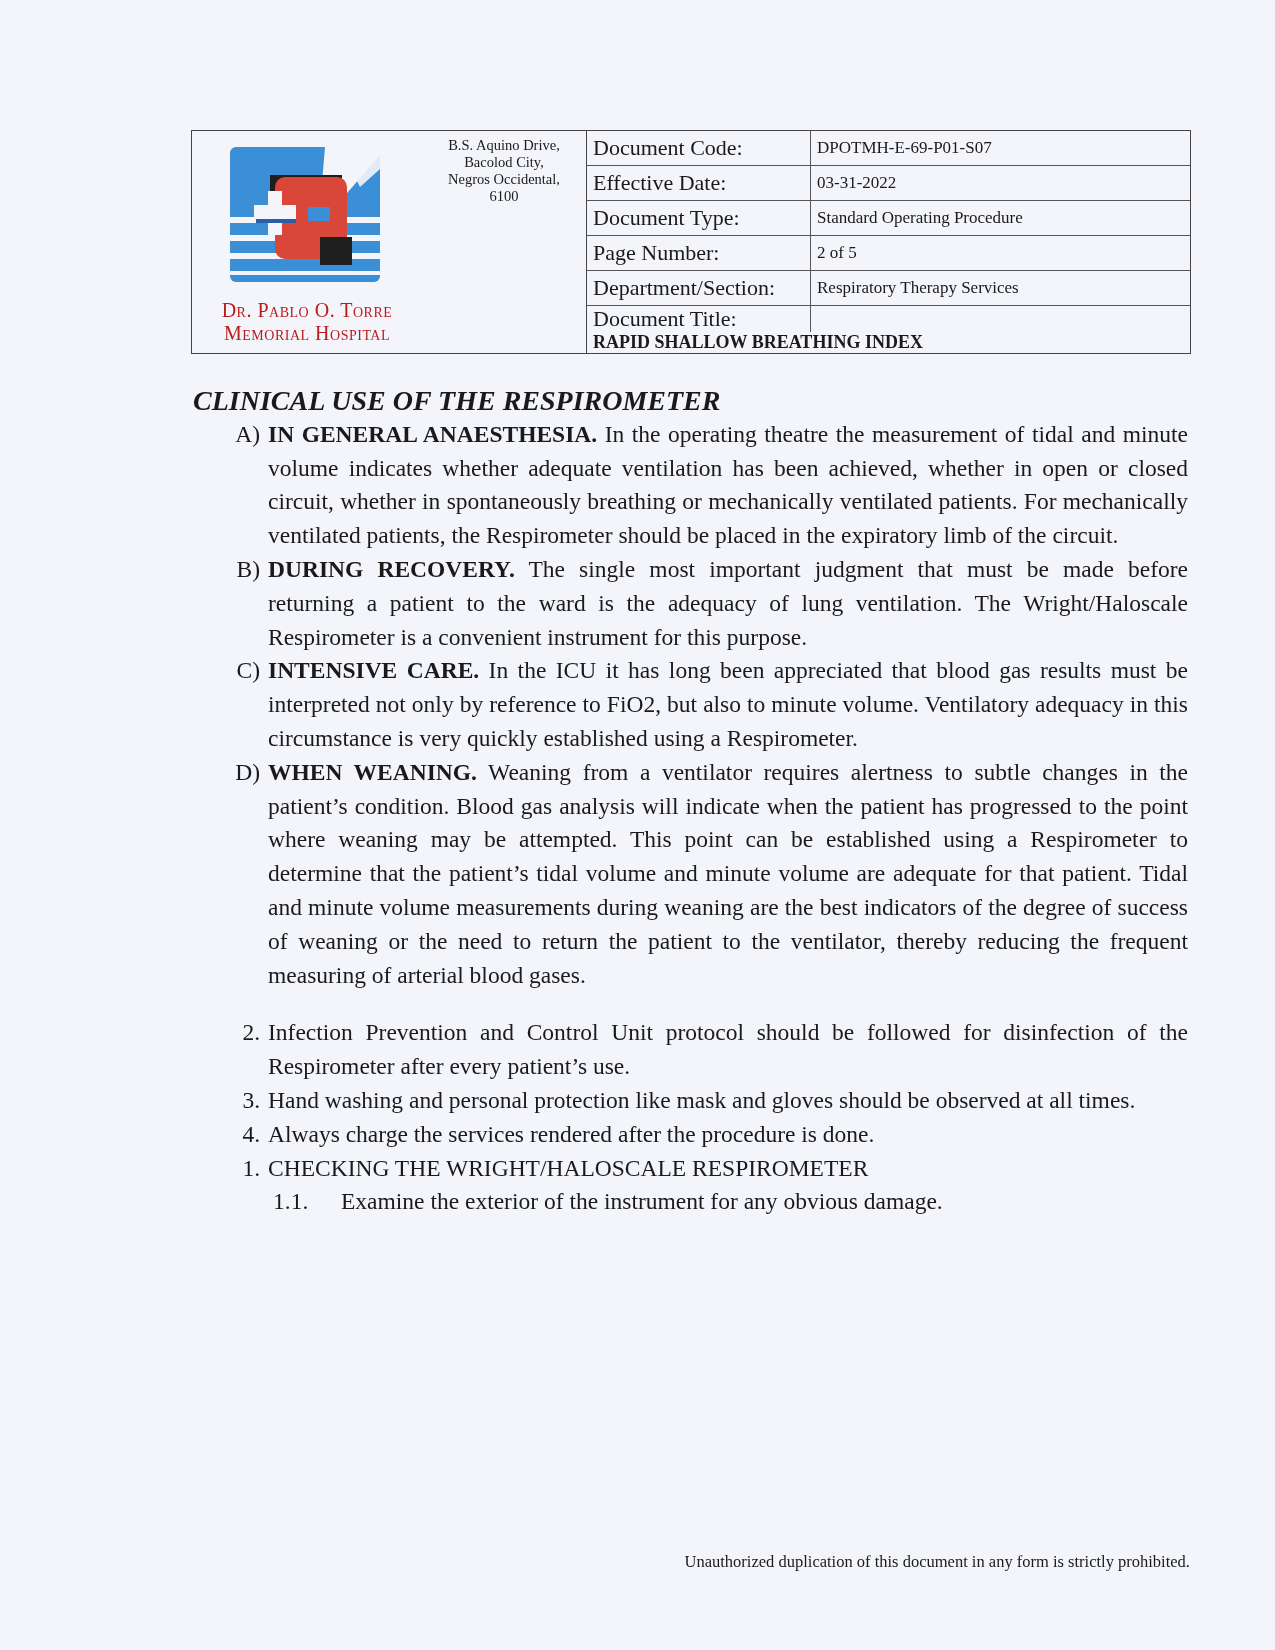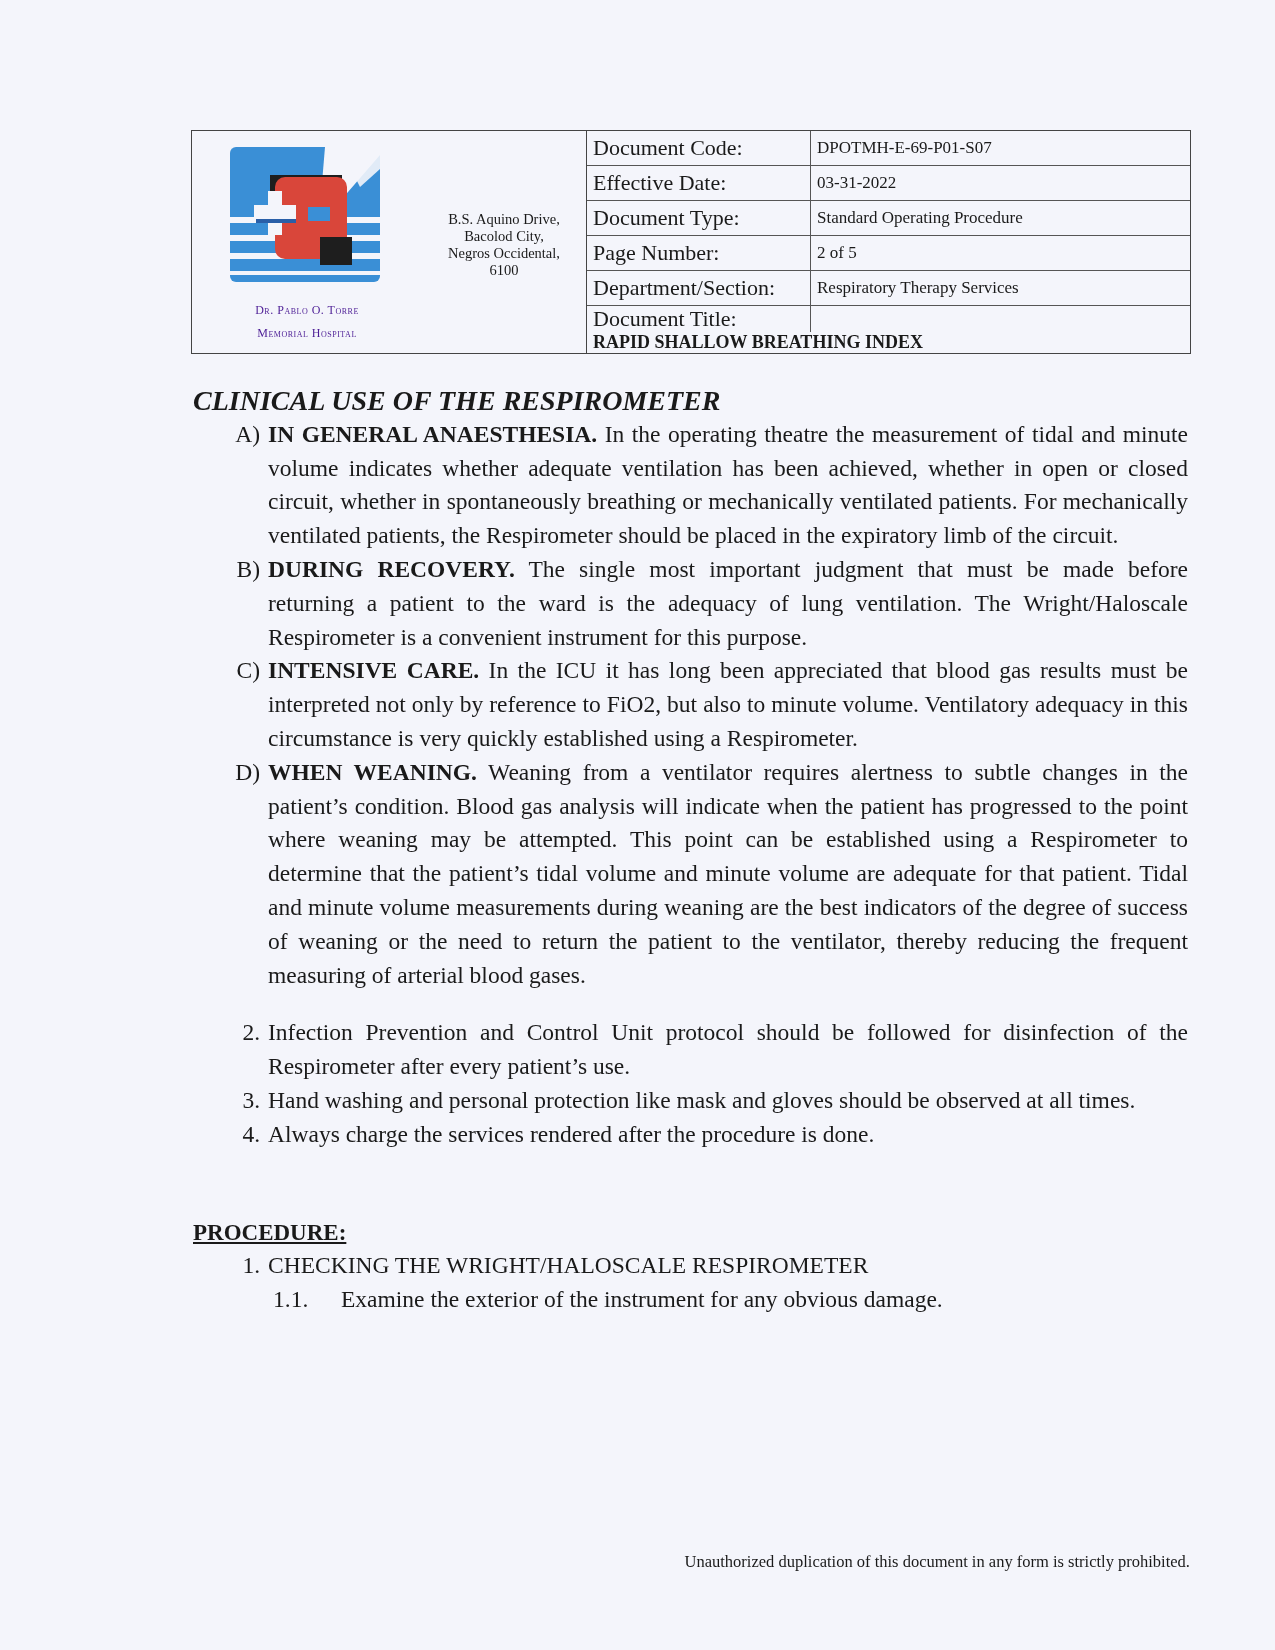--- a/index.html
+++ b/index.html
@@ -1,22 +1,22 @@
 <!DOCTYPE html>
 <html><head>
 <meta charset="utf-8">
 <style>
   html, body { margin:0; padding:0; }
   body { width:1275px; height:1650px; background:#f4f5fb; position:relative; font-family:"Liberation Serif","DejaVu Serif",serif; color:#1a1a1a; overflow:hidden; }
   .header-table { position:absolute; left:191px; top:130px; width:1000px; height:224px; border:1.5px solid #444; box-sizing:border-box; display:flex; }
   .hdr-left { width:395px; display:flex; border-right:1.5px solid #444; box-sizing:border-box; }
   .logo-wrap { width:230px; position:relative; }
   .logo { position:absolute; left:38px; top:16px; width:160px; height:150px; }
-  .hospital-name { position:absolute; left:0; top:168px; width:230px; text-align:center; font-size:12px; letter-spacing:0.5px; line-height:23px; color:#4c1d95; font-variant:small-caps; }
-  .address { flex:1; display:flex; align-items:center; justify-content:center; text-align:center; font-size:14.5px; line-height:17px; padding-top:6px; }
+  .hospital-name { position:absolute; left:0; top:168px; width:230px; text-align:center; font-size:20px; letter-spacing:0.5px; line-height:23px; color:#b91c1c; font-variant:small-caps; }
+  .address { flex:1; display:flex; justify-content:center; text-align:center; font-size:14.5px; line-height:17px; padding-top:6px; }
   .hdr-right { flex:1; display:flex; flex-direction:column; }
   .meta-row { flex:1; display:flex; border-bottom:1.2px solid #555; }
   .meta-row:last-child { border-bottom:none;flex-direction:column; }
   .meta-label { width:224px; border-right:1.2px solid #555; padding-left:6px; display:flex; align-items:center; font-size:22px; box-sizing:border-box; }
   .meta-value { flex:1; padding-left:6px; display:flex; align-items:center; font-size:17px; }
   .meta-value.bold { font-weight:bold; font-size:18px; }
   .content { position:absolute; left:193px; top:384px; width:995px; font-size:23.5px; line-height:33.8px; }
   .section-title { font-style:italic; font-weight:bold; font-size:28px; margin:0; }
   .alpha-list { margin:0; padding:0; list-style:none; }
   .alpha-item { display:flex; text-align:justify; }
@@ -126,21 +126,20 @@
     <div class="num-item">
       <span class="num-marker">3.</span>
       <span class="num-body">Hand washing and personal protection like mask and gloves should be observed at all times.</span>
     </div>
     <div class="num-item">
       <span class="num-marker">4.</span>
       <span class="num-body">Always charge the services rendered after the procedure is done.</span>
     </div>
   </div>
 
-  <div class="proc-title">PROCEDURE:</div>
   <div class="proc-step">
     <span class="num-marker">1.</span>
     <span>CHECKING THE WRIGHT/HALOSCALE RESPIROMETER</span>
   </div>
   <div class="proc-sub">
     <span class="proc-sub-marker">1.1.</span>
     <span>Examine the exterior of the instrument for any obvious damage.</span>
   </div>
 </div>
 

